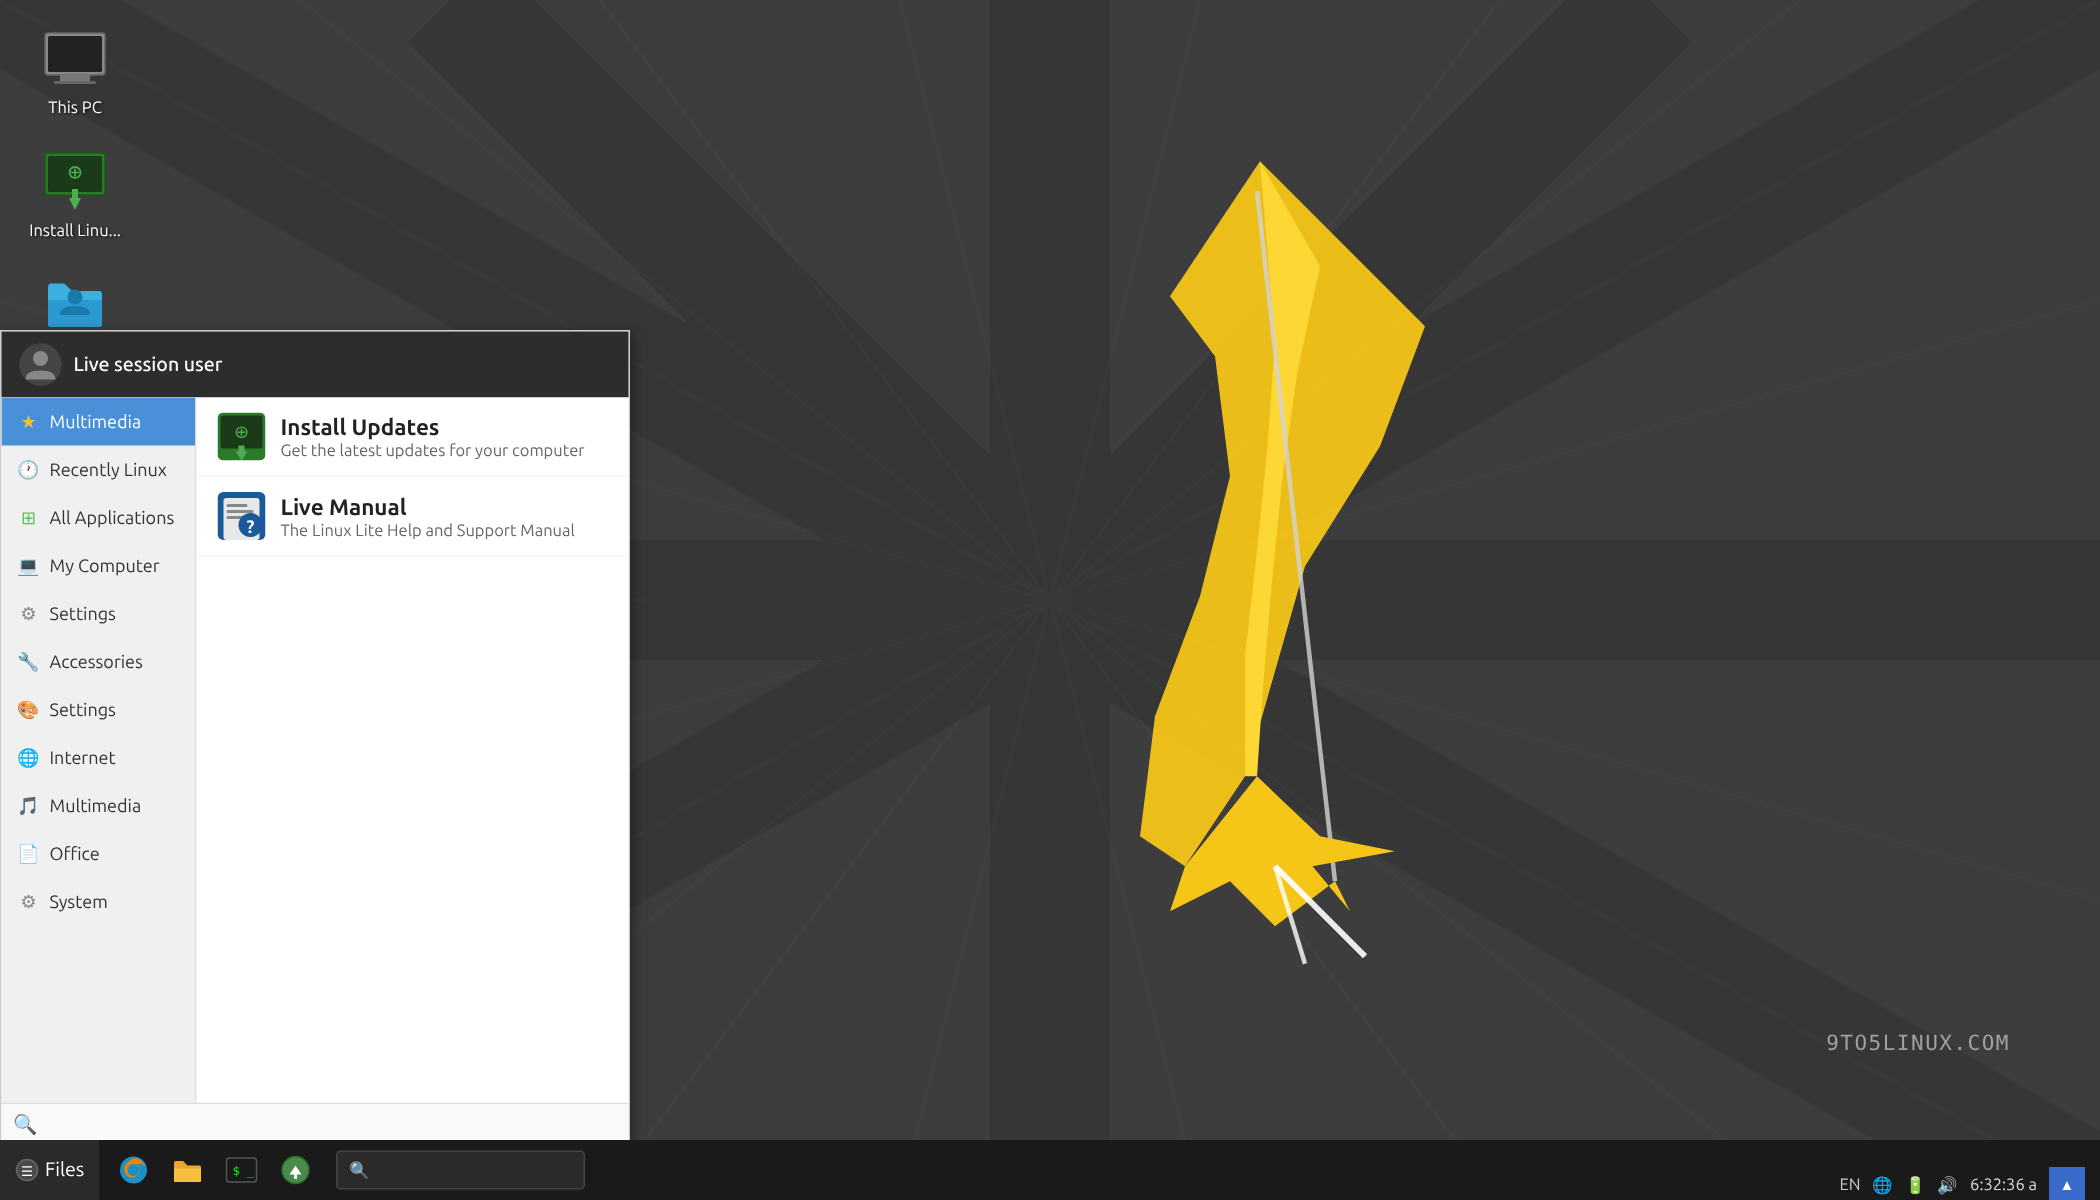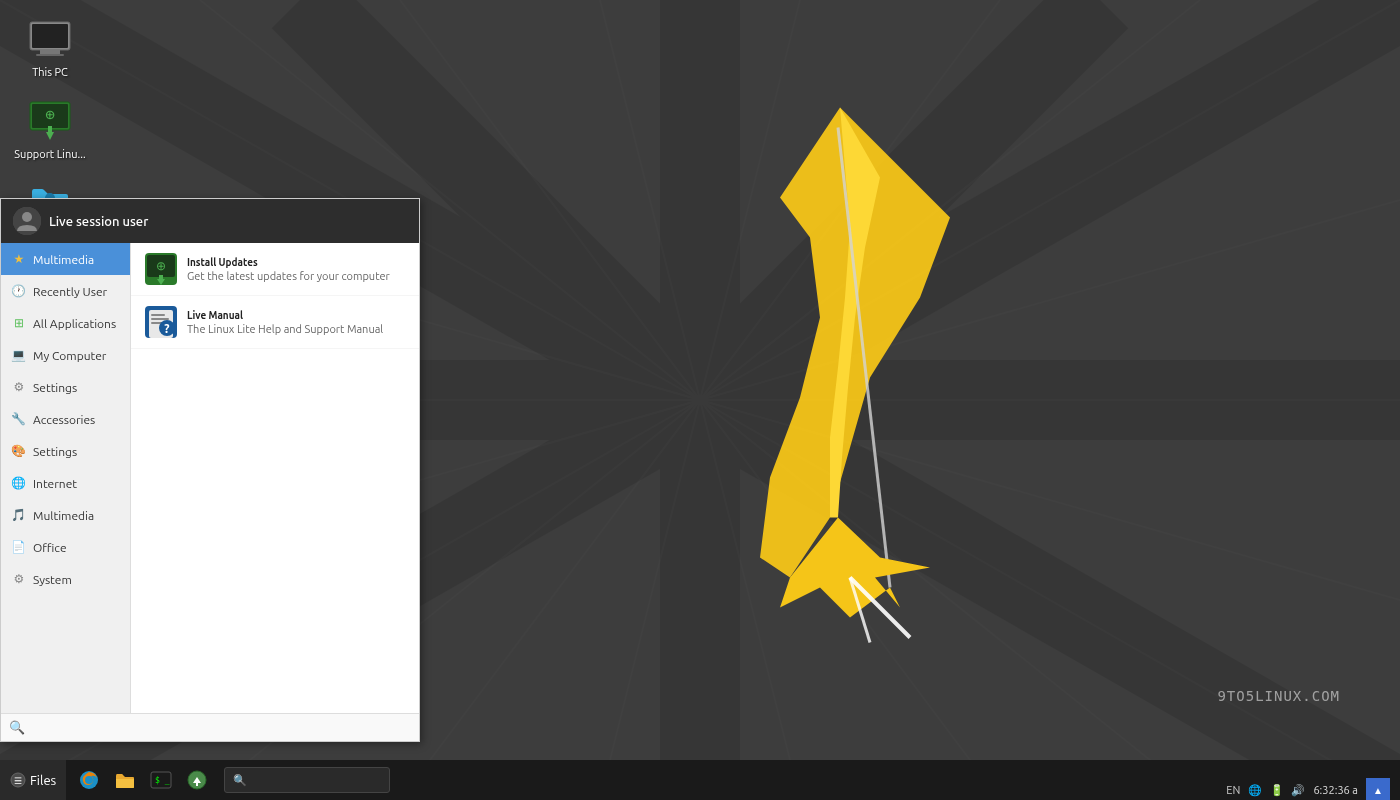--- a/index.html
+++ b/index.html
@@ -60,21 +60,21 @@
     .desktop-icon .icon-label {
       color: white;
       font-size: 11px;
       text-align: center;
       text-shadow: 1px 1px 2px rgba(0,0,0,0.8);
     }
 
     
     .start-menu {
       position: absolute;
-      bottom: 58px;
+      bottom: 36px;
       left: 0;
       width: 420px;
       background: white;
       border: 1px solid #ccc;
       box-shadow: 2px 2px 8px rgba(0,0,0,0.4);
       z-index: 100;
     }
 
     .start-menu-header {
       background: #2d2d2d;
@@ -159,21 +159,21 @@
     .menu-content-item .content-icon {
       width: 32px;
       height: 32px;
       flex-shrink: 0;
       display: flex;
       align-items: center;
       justify-content: center;
     }
 
     .menu-content-item .content-text .title {
-      font-size: 10px;
+      font-size: 15px;
       font-weight: 600;
       color: #222;
     }
 
     .menu-content-item .content-text .desc {
       font-size: 11px;
       color: #666;
       margin-top: 2px;
     }
 
@@ -389,21 +389,21 @@
       <div class="icon-img">
         <svg width="48" height="48" viewBox="0 0 48 48" xmlns="http://www.w3.org/2000/svg">
           <rect x="4" y="6" width="40" height="28" rx="2" fill="#2a7a2a" stroke="#1a5a1a" stroke-width="1"></rect>
           <rect x="6" y="8" width="36" height="24" rx="1" fill="#1a3a1a"></rect>
           <text x="24" y="24" text-anchor="middle" fill="#4caf50" font-size="16" font-family="monospace">⊕</text>
 
           <polygon points="20,36 28,36 24,44" fill="#4caf50"></polygon>
           <rect x="22" y="30" width="4" height="8" fill="#4caf50"></rect>
         </svg>
       </div>
-      <span class="icon-label">Support Linu...</span>
+      <span class="icon-label">Install Linu...</span>
     </div>
 
     <div class="desktop-icon">
       <div class="icon-img">
         <svg width="48" height="48" viewBox="0 0 48 48" xmlns="http://www.w3.org/2000/svg">
           <path d="M6,14 L6,38 Q6,40 8,40 L40,40 Q42,40 42,38 L42,18 Q42,16 40,16 L22,16 L18,12 Q17,11 16,11 L8,11 Q6,11 6,14 Z" fill="#3aafe0"></path>
           <path d="M6,14 L6,38 Q6,40 8,40 L40,40 Q42,40 42,38 L42,22 L6,22 Z" fill="#2b9ad0"></path>
 
           <circle cx="24" cy="20" r="5" fill="#1a7aaa"></circle>
           <path d="M14,32 Q14,26 24,26 Q34,26 34,32" fill="#1a7aaa"></path>
@@ -443,21 +443,21 @@
 
     <div class="start-menu-body">
 
       <div class="menu-sidebar">
         <div class="menu-sidebar-item active">
           <span class="item-icon si-favorites">★</span>
           <span>Multimedia</span>
         </div>
         <div class="menu-sidebar-item">
           <span class="item-icon si-recent">🕐</span>
-          <span>Recently User</span>
+          <span>Recently Linux</span>
         </div>
         <div class="menu-sidebar-item">
           <span class="item-icon si-allapps">⊞</span>
           <span>All Applications</span>
         </div>
         <div class="menu-sidebar-item">
           <span class="item-icon si-computer">💻</span>
           <span>My Computer</span>
         </div>
         <div class="menu-sidebar-item">

